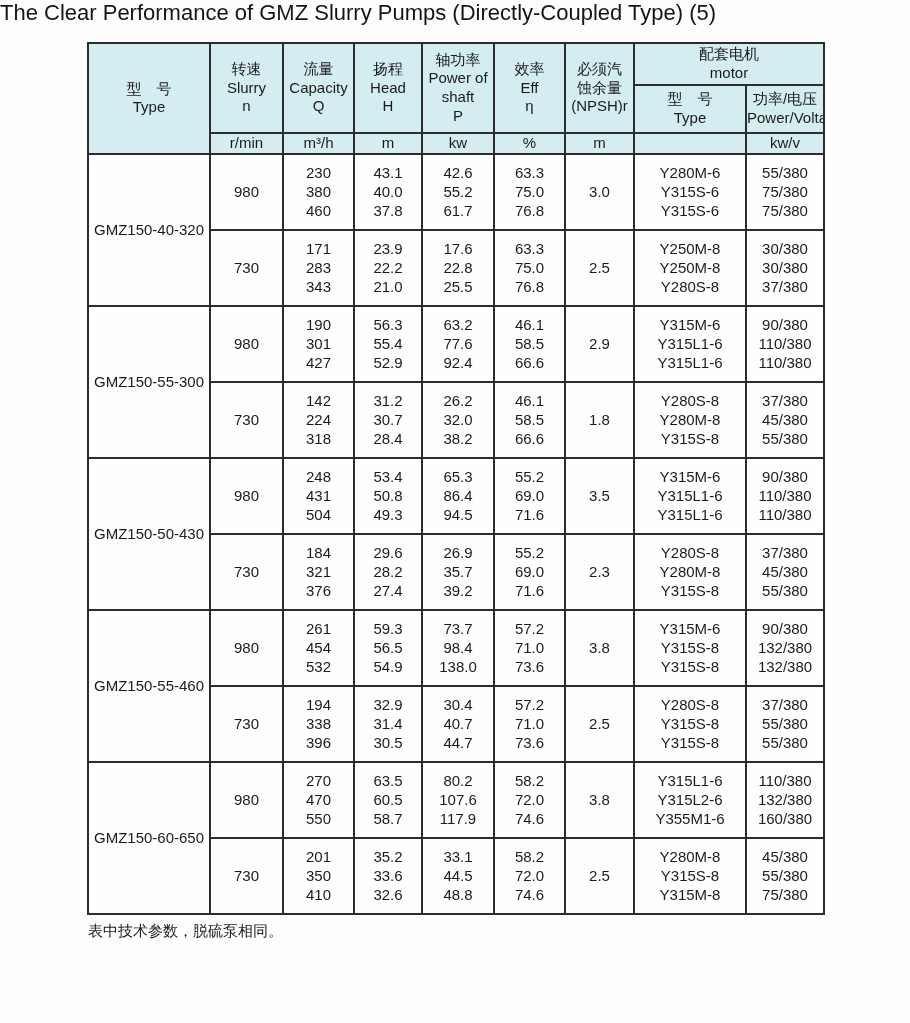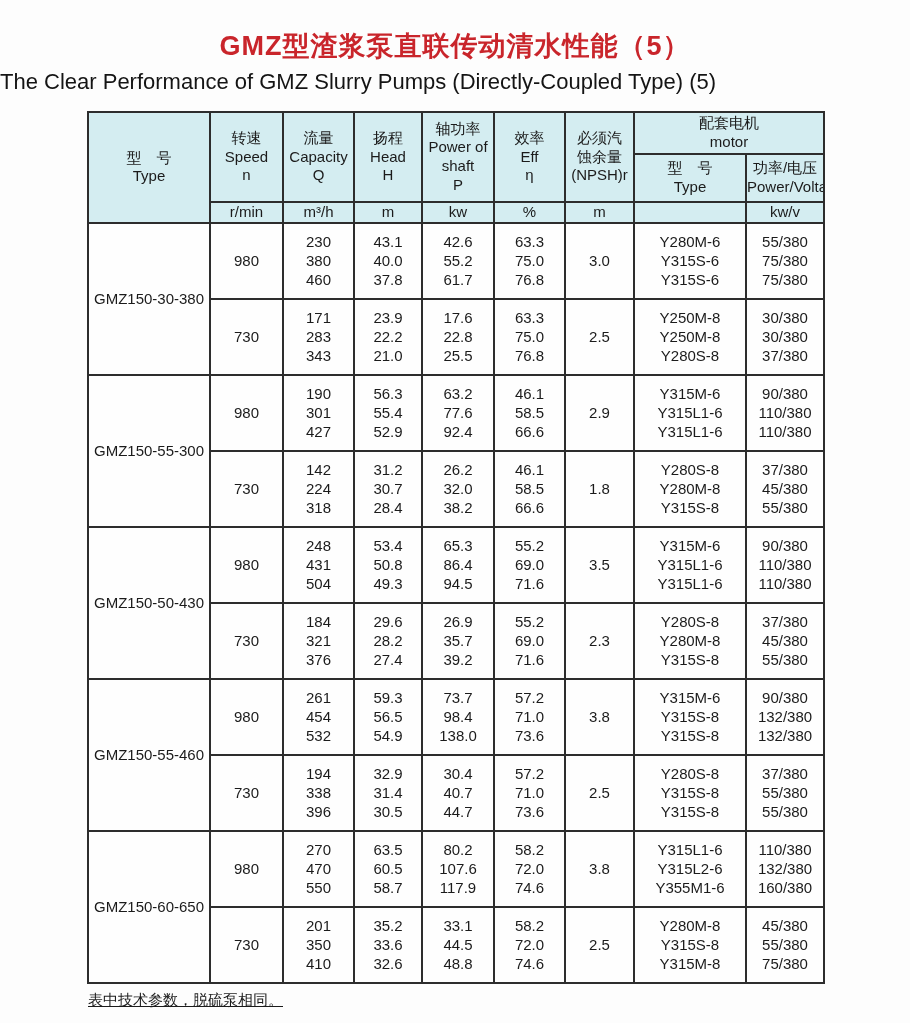--- a/index.html
+++ b/index.html
@@ -59,49 +59,47 @@
   tr.units { height: 16px; }
   tr.drow  { height: 76px; }
   td.model {
     font-size: 15px;
     letter-spacing: 0px;
   }
   .footnote {
     margin: 7px 0 0 88px;
     font-size: 15px;
     color: #1b1b1b;
-    text-decoration: underline;
   }
 </style>
 </head>
 <body>
 
 <div class="page">
 
-  <h1 class="title">GMZ型渣浆泵直联传动清水性能（5）</h1>
   <h2 class="subtitle">The Clear Performance of GMZ Slurry Pumps (Directly-Coupled Type) (5)</h2>
 
   <table class="perf">
     <colgroup>
       <col style="width:122px">
         <col style="width:73px">
         <col style="width:71px">
         <col style="width:68px">
         <col style="width:72px">
         <col style="width:71px">
         <col style="width:69px">
         <col style="width:112px">
         <col style="width:78px">
     </colgroup>
     <tbody>
       <tr class="hdr1">
         <td class="hd" rowspan="3">型　号
 Type</td>
         <td class="hd" rowspan="2">转速
-Speed
+Slurry
 n</td>
         <td class="hd" rowspan="2">流量
 Capacity
 Q</td>
         <td class="hd" rowspan="2">扬程
 Head
 H</td>
         <td class="hd" rowspan="2">轴功率
 Power of
 shaft
@@ -126,21 +124,21 @@
         <td class="hd">m³/h</td>
         <td class="hd">m</td>
         <td class="hd">kw</td>
         <td class="hd">%</td>
         <td class="hd">m</td>
         <td class="hd"></td>
         <td class="hd">kw/v</td>
       </tr>
 
       <tr class="drow">
-        <td class="model" rowspan="2">GMZ150-30-380</td>
+        <td class="model" rowspan="2">GMZ150-40-320</td>
         <td>980</td>
         <td>230
 380
 460</td>
         <td>43.1
 40.0
 37.8</td>
         <td>42.6
 55.2
 61.7</td>

